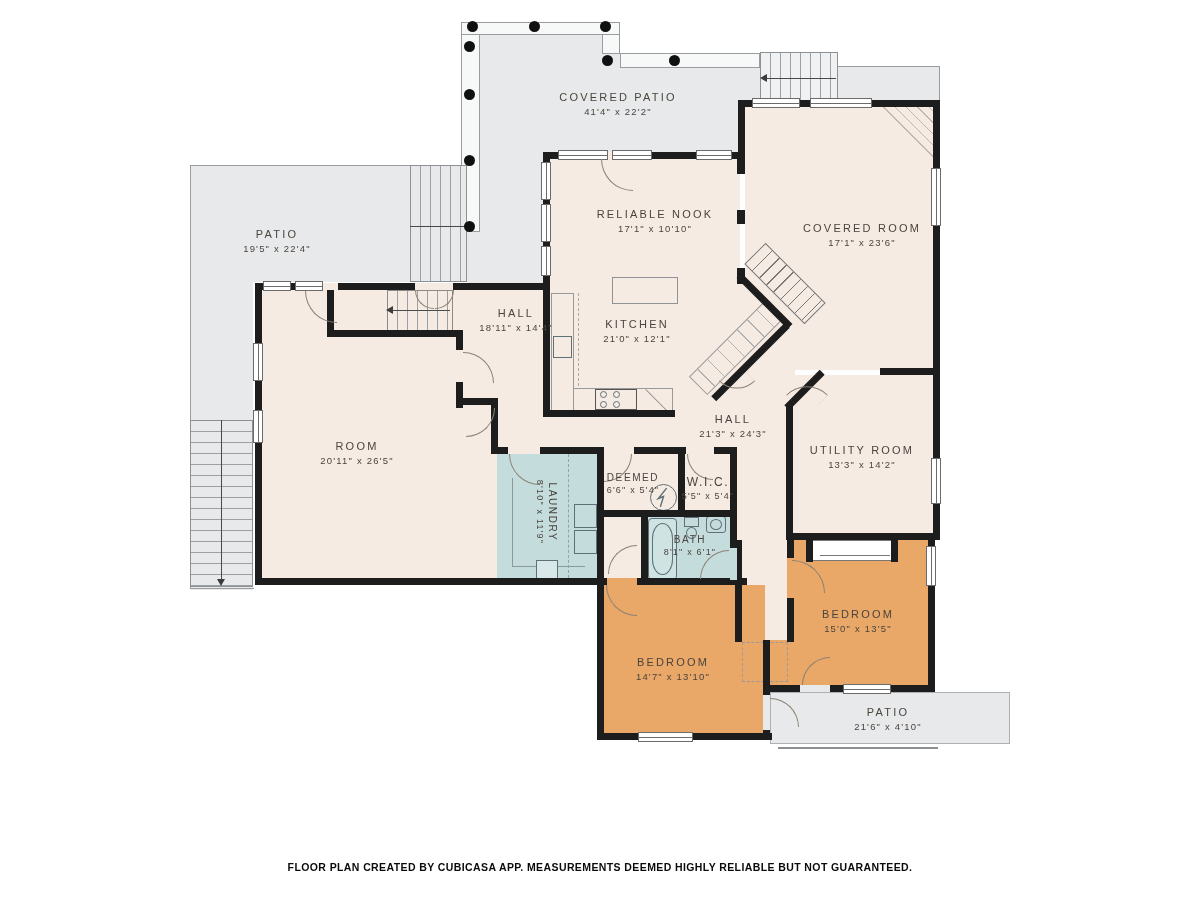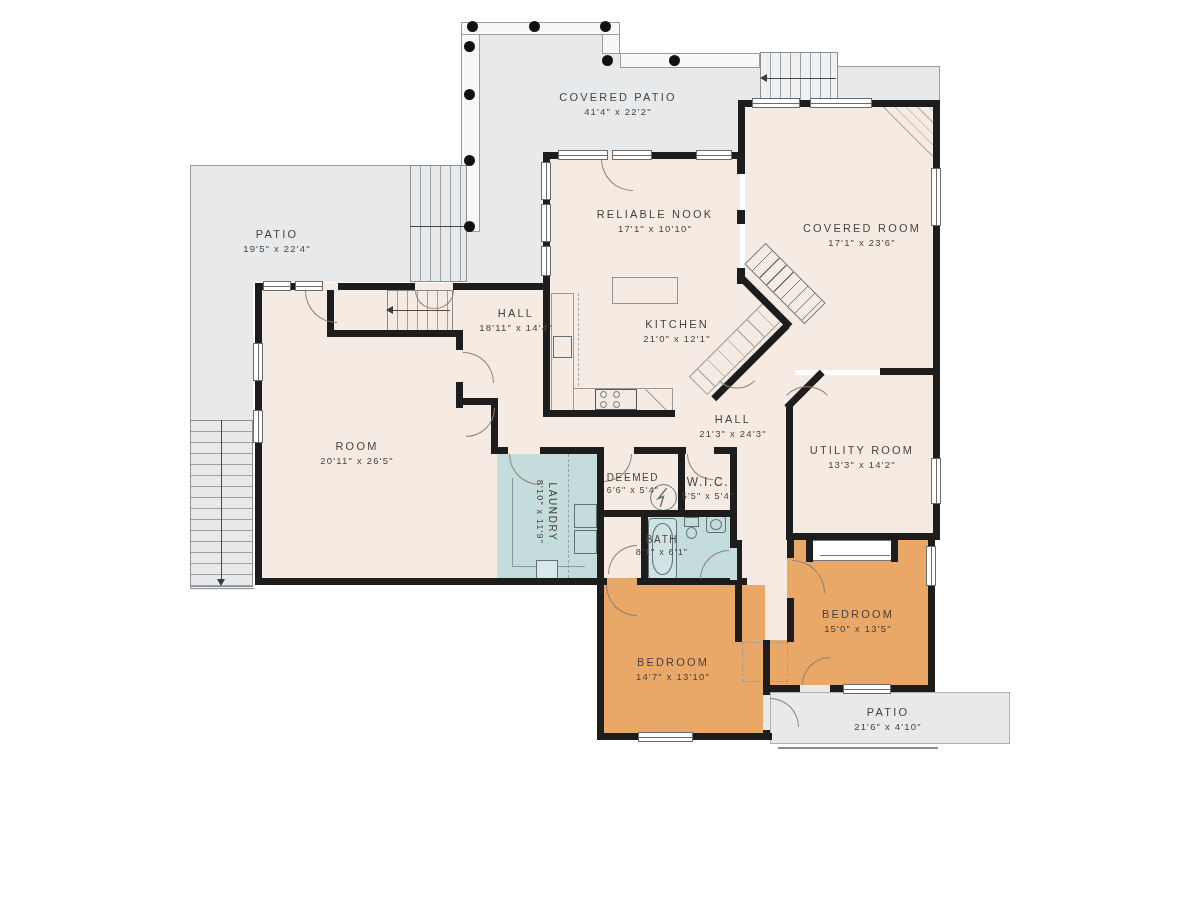--- a/index.html
+++ b/index.html
@@ -249,21 +249,21 @@
     <span class="d">17'1" x 10'10"</span>
   </div>
   <div class="lbl" style="left:862px;top:235px;">
     <span class="n">COVERED ROOM</span>
     <span class="d">17'1" x 23'6"</span>
   </div>
   <div class="lbl" style="left:516px;top:320px;">
     <span class="n">HALL</span>
     <span class="d">18'11" x 14'4"</span>
   </div>
-  <div class="lbl" style="left:637px;top:331px;margin-left:40px;">
+  <div class="lbl" style="left:637px;top:331px;">
     <span class="n">KITCHEN</span>
     <span class="d">21'0" x 12'1"</span>
   </div>
   <div class="lbl" style="left:357px;top:453px;">
     <span class="n">ROOM</span>
     <span class="d">20'11" x 26'5"</span>
   </div>
   <div class="lbl" style="left:733px;top:426px;">
     <span class="n">HALL</span>
     <span class="d">21'3" x 24'3"</span>
@@ -273,34 +273,35 @@
     <span class="d">13'3" x 14'2"</span>
   </div>
   <div class="lbl" style="left:633px;top:483px;">
     <span class="n" style="font-size:10px;letter-spacing:1.6px;">DEEMED</span>
     <span class="d" style="font-size:9px;margin-top:2px;">6'6" x 5'4"</span>
   </div>
   <div class="lbl" style="left:708px;top:488px;">
     <span class="n" style="font-size:12px;letter-spacing:1.6px;">W.I.C.</span>
     <span class="d" style="font-size:9px;margin-top:2px;">5'5" x 5'4"</span>
   </div>
-  <div class="lbl" style="left:662px;top:545px;">
+  <div class="lbl" style="left:690px;top:545px;">
     <span class="n" style="font-size:10px;letter-spacing:1.6px;">BATH</span>
     <span class="d" style="font-size:9px;margin-top:2px;">8'1" x 6'1"</span>
   </div>
   <div class="lbl rot" style="left:546px;top:512px;">
     <span class="n" style="font-size:10px;letter-spacing:1.6px;">LAUNDRY</span>
     <span class="d" style="font-size:9px;margin-top:2px;">8'10" x 11'9"</span>
   </div>
   <div class="lbl" style="left:673px;top:669px;">
     <span class="n">BEDROOM</span>
     <span class="d">14'7" x 13'10"</span>
   </div>
   <div class="lbl" style="left:858px;top:621px;">
     <span class="n">BEDROOM</span>
     <span class="d">15'0" x 13'5"</span>
   </div>
   <div class="lbl" style="left:888px;top:719px;">
     <span class="n">PATIO</span>
     <span class="d">21'6" x 4'10"</span>
   </div>
 
+  <div id="footer">FLOOR PLAN CREATED BY CUBICASA APP. MEASUREMENTS DEEMED HIGHLY RELIABLE BUT NOT GUARANTEED.</div>
 </div>
 
 </body></html>

